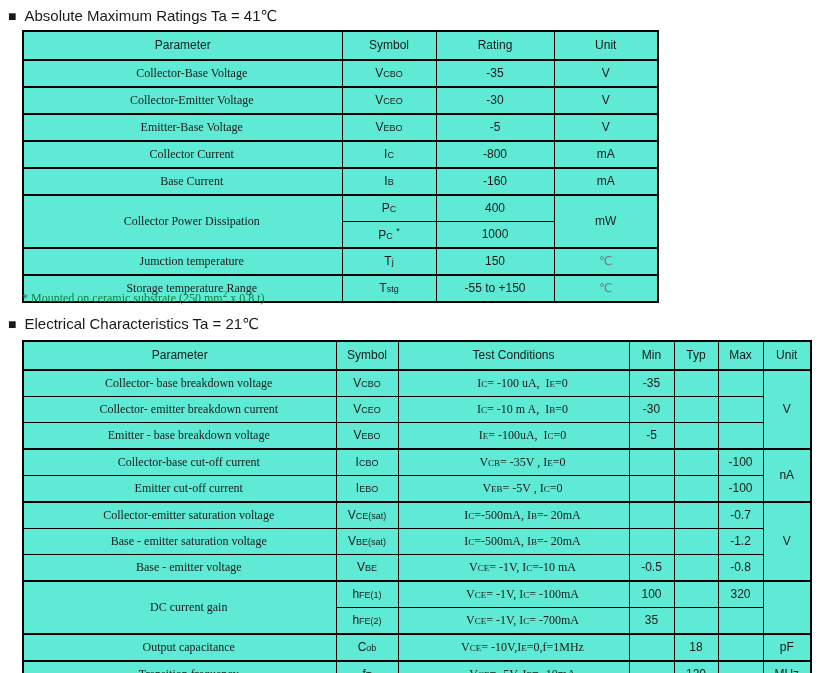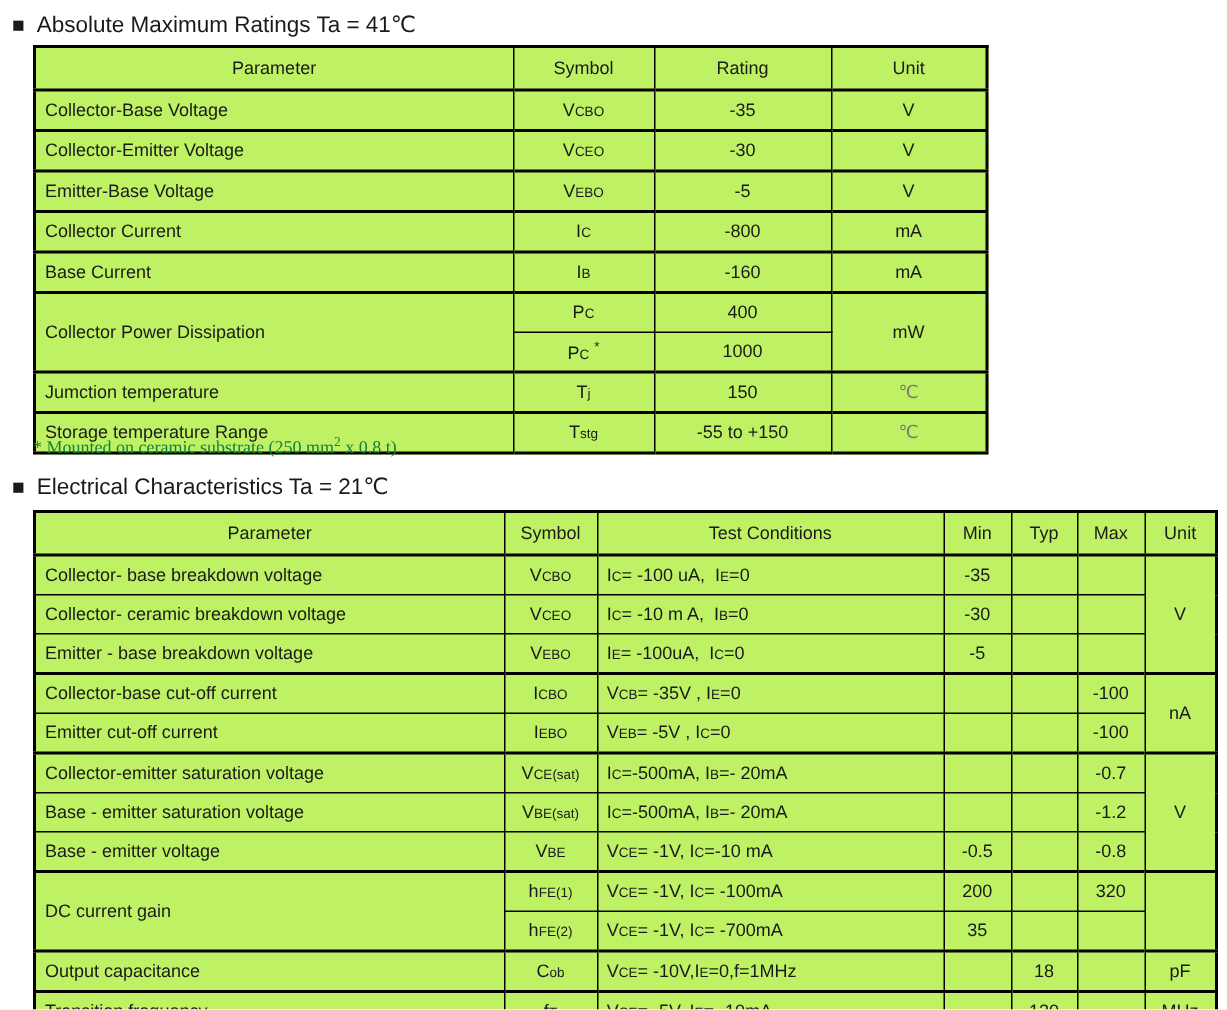--- a/index.html
+++ b/index.html
@@ -4,27 +4,27 @@
 <style>
   html,body{margin:0;padding:0;background:#fff;}
   body{width:818px;height:673px;font-family:"Liberation Sans","DejaVu Sans",sans-serif;color:#1a1a1a;}
   .page{position:relative;width:818px;height:673px;background:#ffffff;overflow:hidden;}
 
   .heading{position:absolute;left:8px;font-size:15px;color:#1a1a1a;display:flex;align-items:center;}
   .heading .sq{font-size:14px;margin-right:8px;line-height:1;}
   .h1{top:7px;}
   .h2{top:315px;}
 
-  table{border-collapse:collapse;table-layout:fixed;border:2px solid #000;background:#bef264;}
+  table{border-collapse:collapse;table-layout:fixed;border:2px solid #000;background:#5eead4;}
   .t1{position:absolute;left:22px;top:30px;width:635px;}
   .t2{position:absolute;left:22px;top:340px;width:788px;}
   th,td{border:1px solid #000;font-weight:normal;font-size:12px;color:#1a1a1a;line-height:1.15;overflow:hidden;}
   th{height:27px;text-align:center;padding:0 2px;}
   td{height:25px;padding:0 2px;text-align:center;}
-  td.pl{text-align:left;padding:0 0 0 6px;}
+  td.pl{text-align:center;padding:0 0 0 18px;font-family:Liberation Serif, serif;}
   td.pre{white-space:pre;}
   .bb2{border-bottom-width:2px;}
   span.s{font-size:9px;}
   span.sup{font-size:9px;vertical-align:super;}
   td.cels{color:#777;}
 
   .footnote{position:absolute;left:22px;top:289px;font-size:12px;color:#15803d;font-family:Liberation Serif, serif;}
 </style>
 </head>
 <body>
@@ -139,21 +139,21 @@
         <tr>
           <td class="pl">Collector- base breakdown voltage</td>
           <td><span class="n">V</span><span class="s">CBO</span></td>
           <td class="pl pre"><span class="n">I</span><span class="s">C</span><span class="n">= -100 uA,  I</span><span class="s">E</span><span class="n">=0</span></td>
           <td>-35</td>
           <td></td>
           <td></td>
           <td rowspan="3" class="bb2">V</td>
         </tr>
         <tr>
-          <td class="pl">Collector- ceramic breakdown voltage</td>
+          <td class="pl">Collector- emitter breakdown current</td>
           <td><span class="n">V</span><span class="s">CEO</span></td>
           <td class="pl pre"><span class="n">I</span><span class="s">C</span><span class="n">= -10 m A,  I</span><span class="s">B</span><span class="n">=0</span></td>
           <td>-30</td>
           <td></td>
           <td></td>
         </tr>
         <tr>
           <td class="pl bb2">Emitter - base breakdown voltage</td>
           <td class="bb2"><span class="n">V</span><span class="s">EBO</span></td>
           <td class="pl pre bb2"><span class="n">I</span><span class="s">E</span><span class="n">= -100uA,  I</span><span class="s">C</span><span class="n">=0</span></td>
@@ -200,21 +200,21 @@
           <td class="bb2"><span class="n">V</span><span class="s">BE</span></td>
           <td class="pl pre bb2"><span class="n">V</span><span class="s">CE</span><span class="n">= -1V, I</span><span class="s">C</span><span class="n">=-10 mA</span></td>
           <td class="bb2">-0.5</td>
           <td class="bb2"></td>
           <td class="bb2">-0.8</td>
         </tr>
         <tr>
           <td rowspan="2" class="pl bb2">DC current gain</td>
           <td><span class="n">h</span><span class="s">FE(1)</span></td>
           <td class="pl pre"><span class="n">V</span><span class="s">CE</span><span class="n">= -1V, I</span><span class="s">C</span><span class="n">= -100mA</span></td>
-          <td>200</td>
+          <td>100</td>
           <td></td>
           <td>320</td>
           <td rowspan="2" class="bb2"></td>
         </tr>
         <tr>
           <td class="bb2"><span class="n">h</span><span class="s">FE(2)</span></td>
           <td class="pl pre bb2"><span class="n">V</span><span class="s">CE</span><span class="n">= -1V, I</span><span class="s">C</span><span class="n">= -700mA</span></td>
           <td class="bb2">35</td>
           <td class="bb2"></td>
           <td class="bb2"></td>

